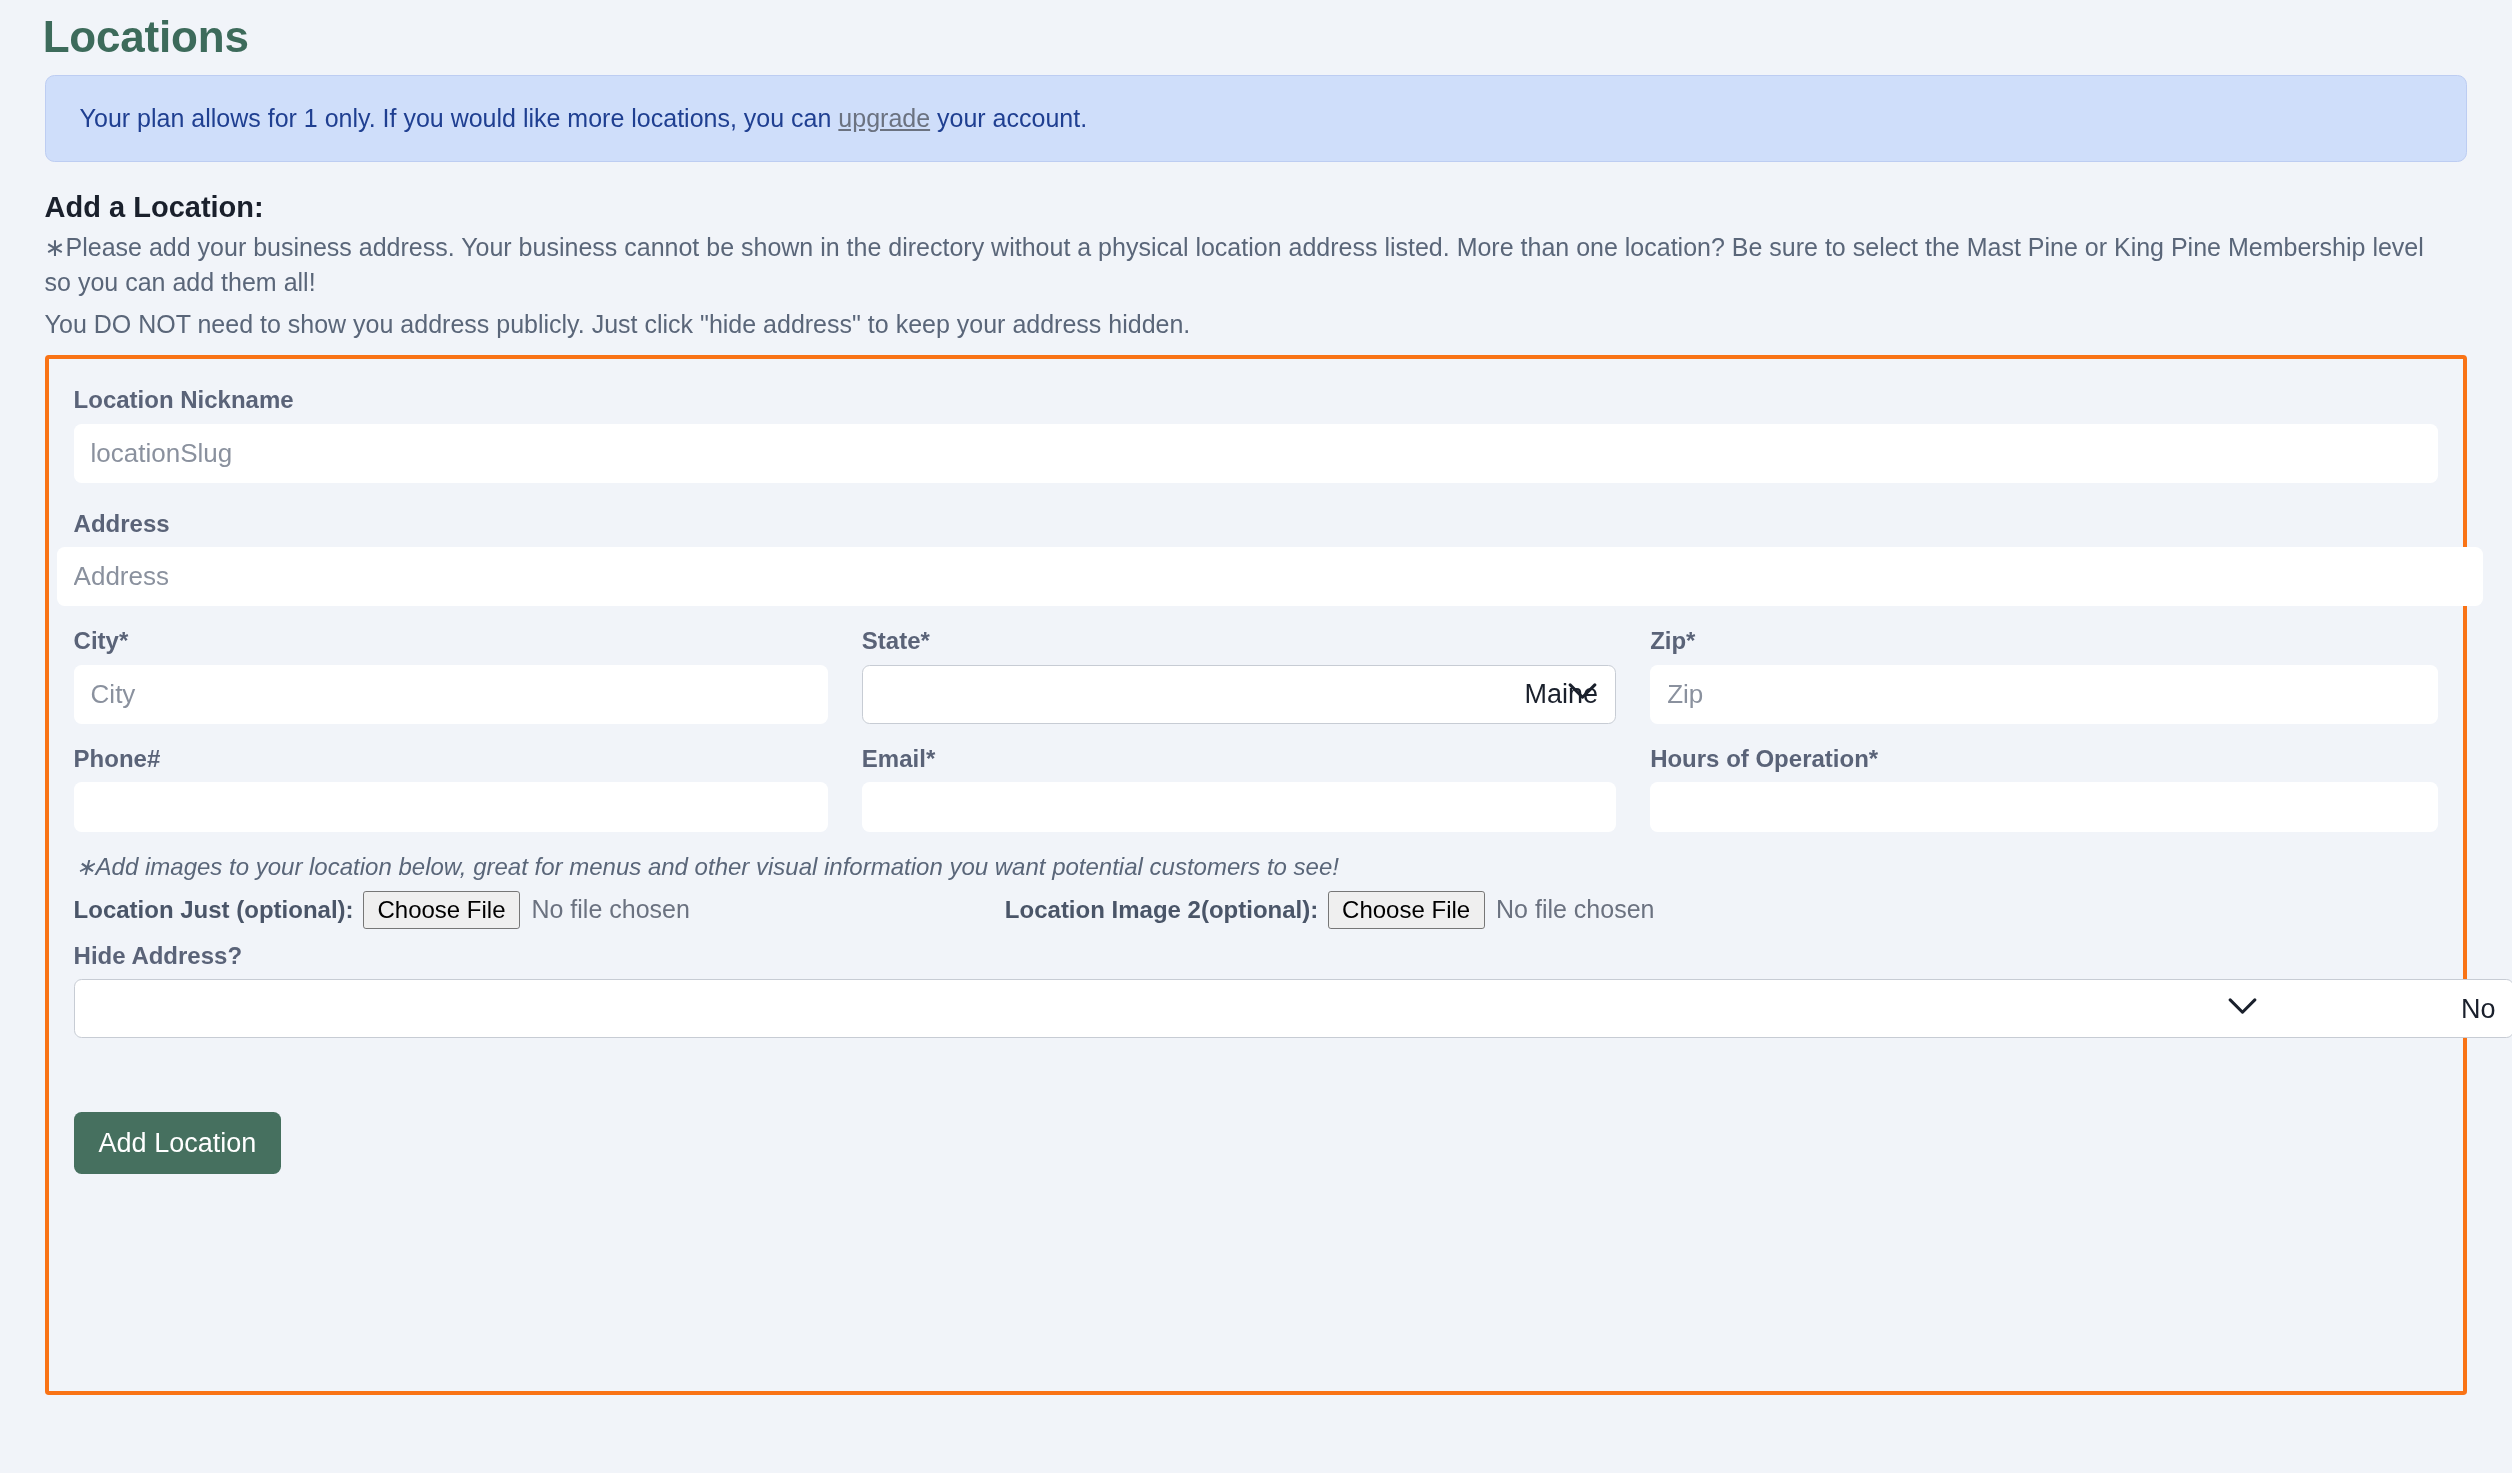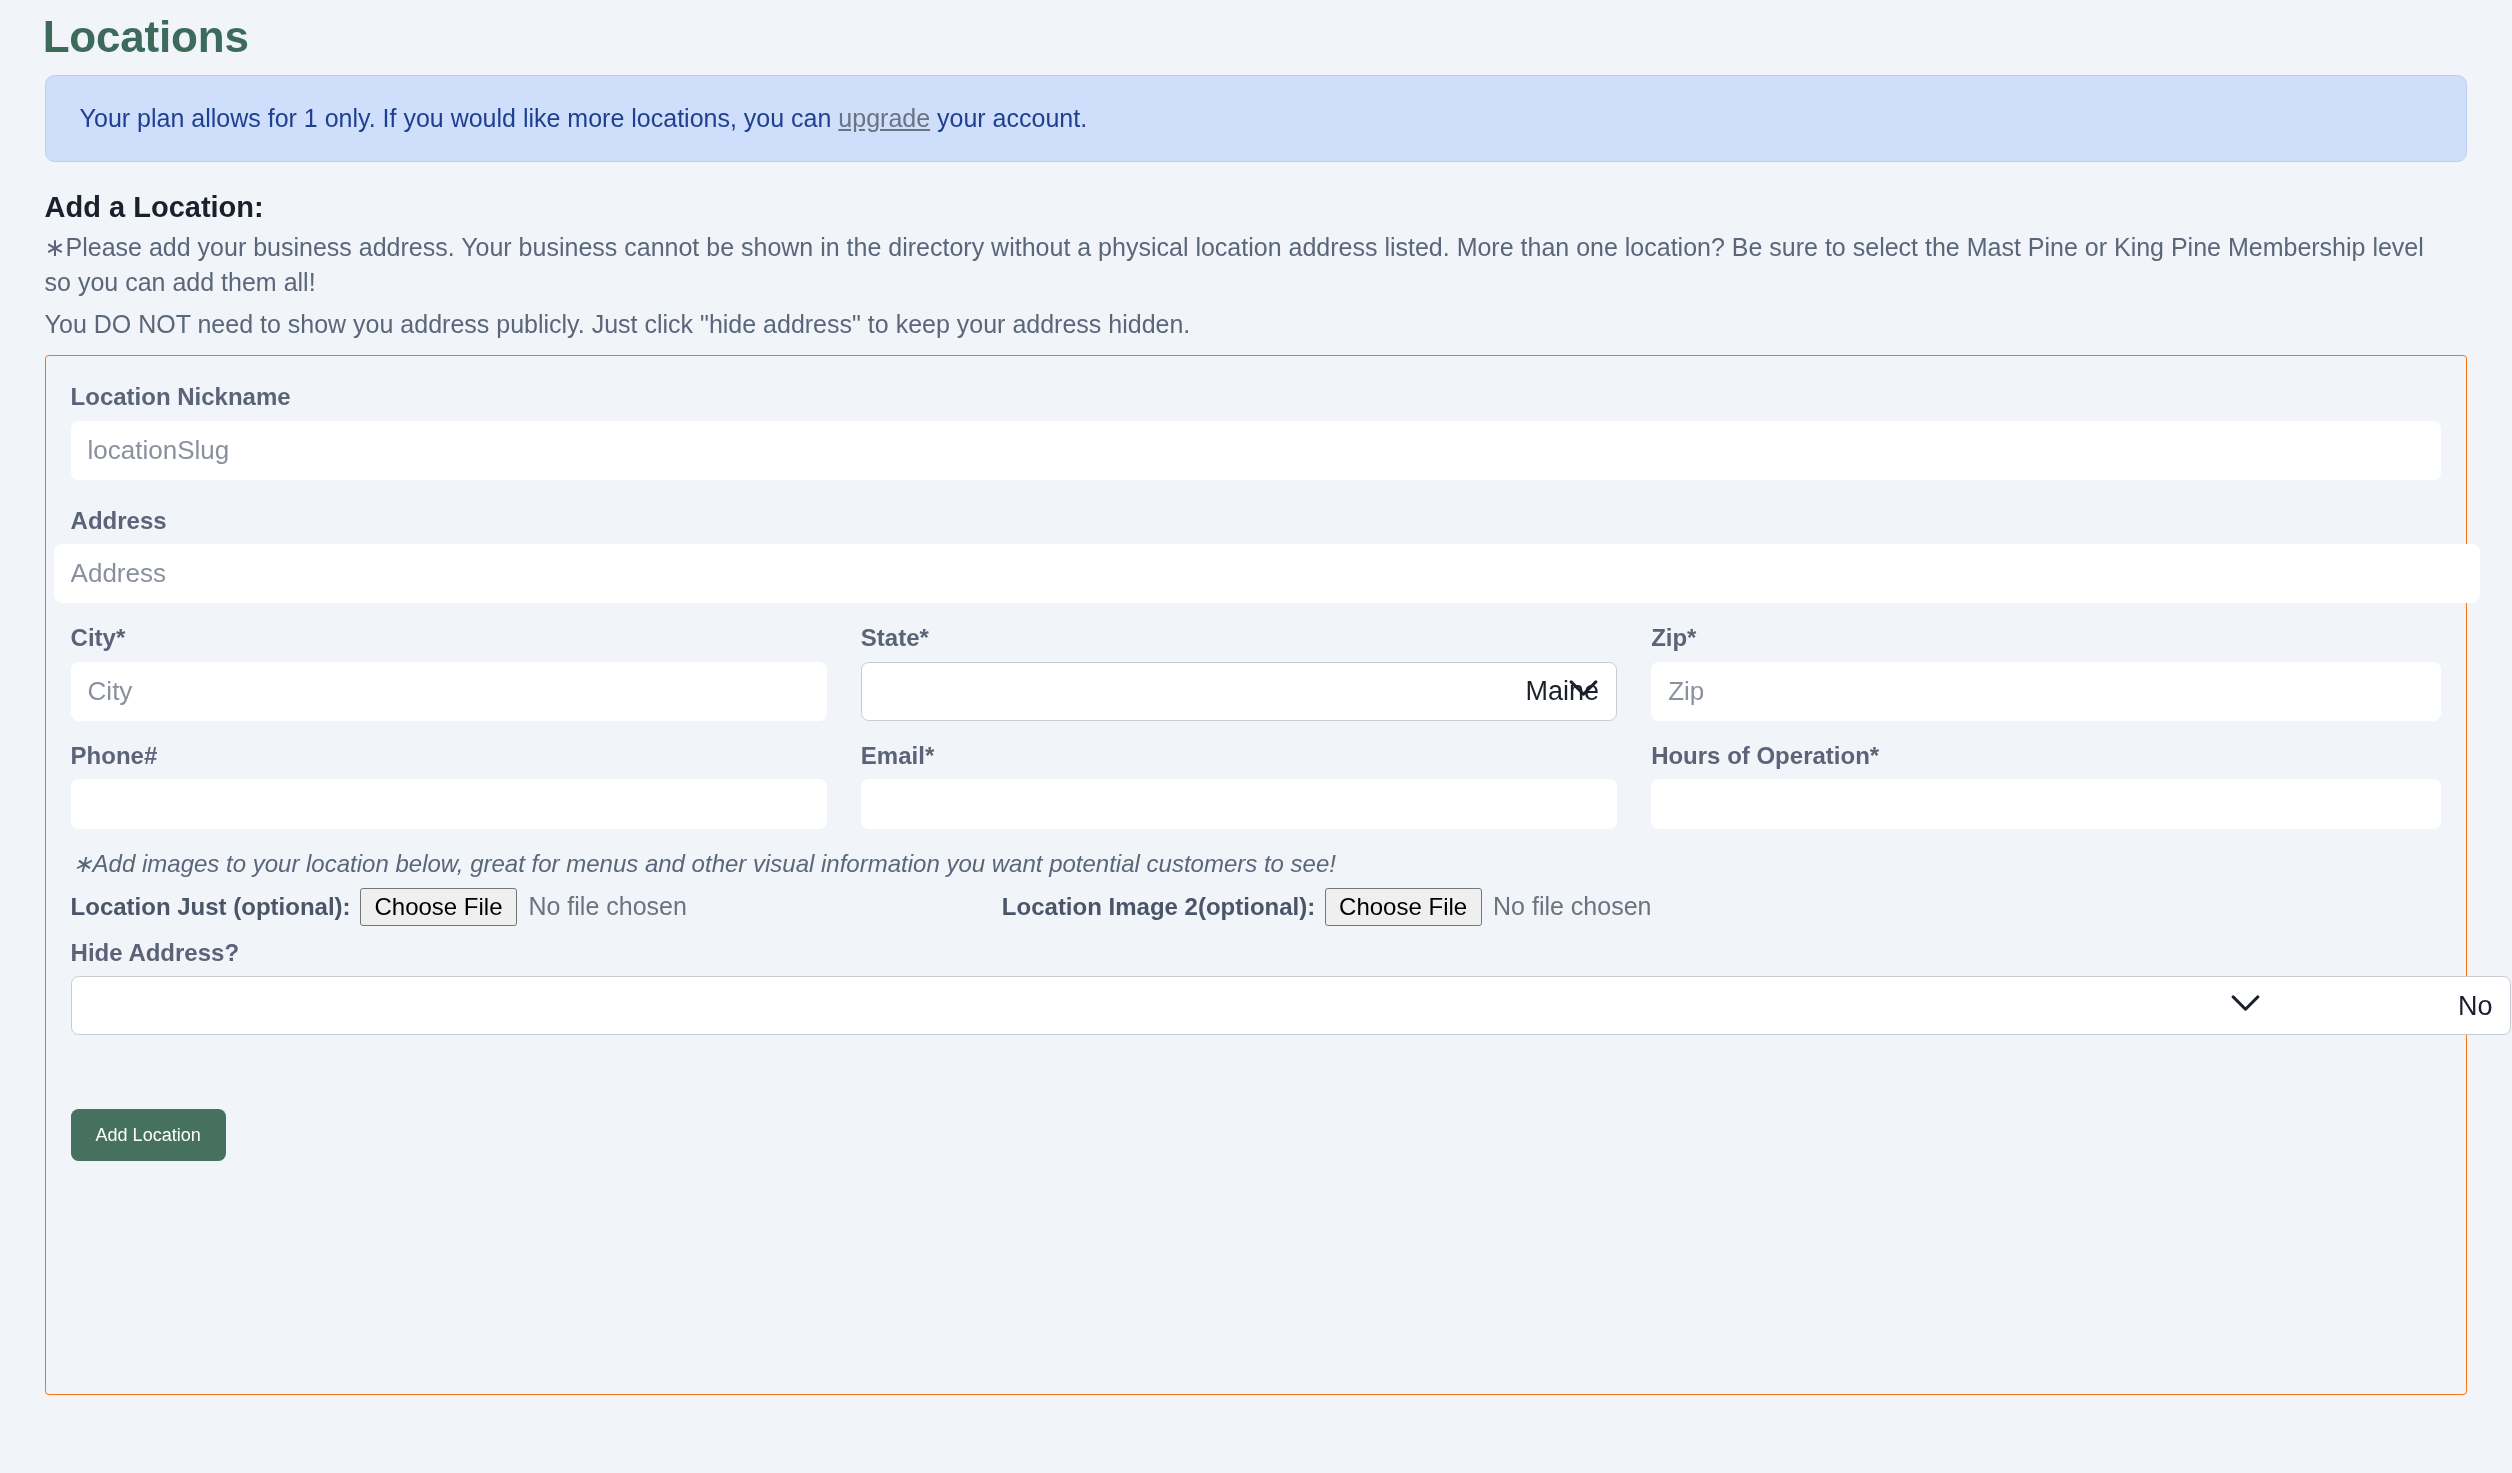--- a/index.html
+++ b/index.html
@@ -53,21 +53,21 @@
     font-size: 25px;
     color: #5a6679;
     line-height: 1.42;
     margin: 0 0 5.7px 7.6px;
     max-width: 2405px;
   }
   .intro-text.last { margin-bottom: 13.4px; }
 
   
   .card {
-    border: 1px solid #f97316;
+    border: 4px solid #f97316;
     border-radius: 3.8px;
     background: #f1f4f9;
     margin: 0 7.6px;
     padding: 27px 25px 67px 25px;
     min-height: 1040px;
   }
 
   .field-label {
     font-size: 24px;
     font-weight: bold;
@@ -169,21 +169,21 @@
   .row-hide { margin-top: 7.6px; }
   .row-hide .select-box { width: 2440px; }
   .row-hide .select-wrap .chev { right: 181px; }
 
   .btn-add {
     margin-top: 74px;
     background: #46705f;
     color: #ffffff;
     border: none;
     border-radius: 7.6px;
-    font-size: 18px;
+    font-size: 27px;
     font-family: "Liberation Sans", sans-serif;
     padding: 15.3px 25px;
     cursor: pointer;
   }
 </style>
 </head>
 <body>
 
 <div class="page">
 

